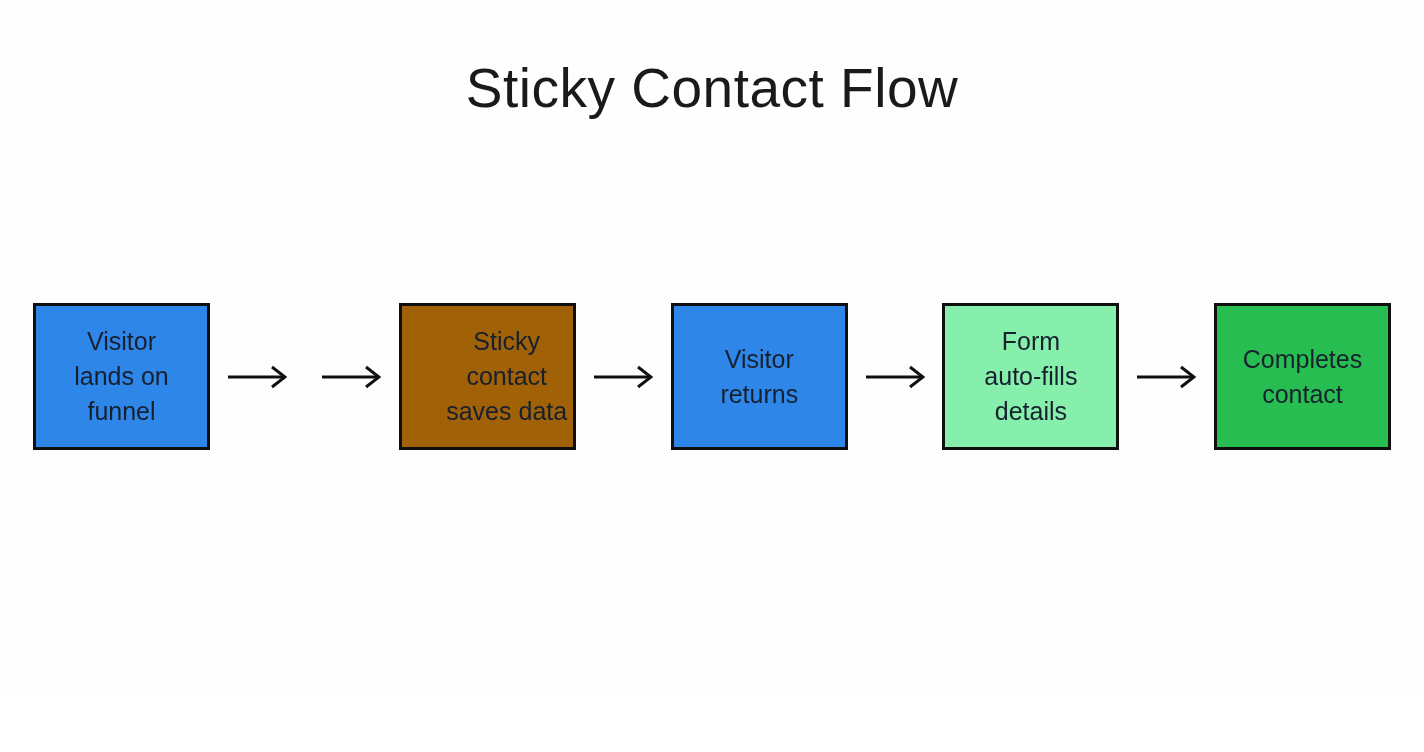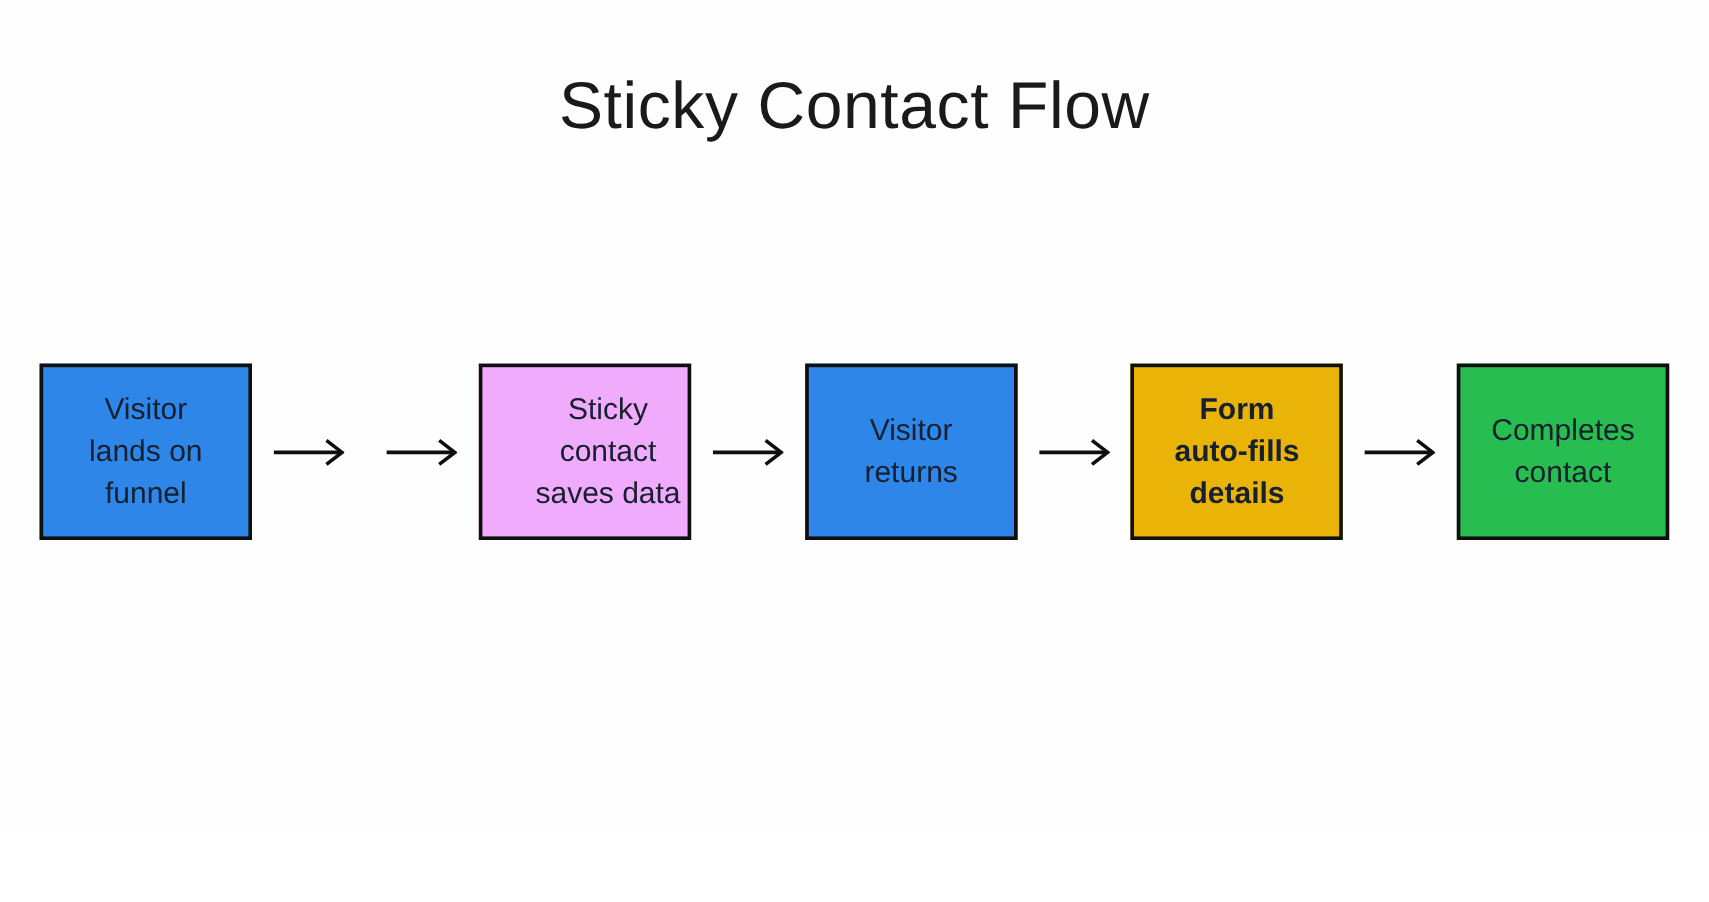--- a/index.html
+++ b/index.html
@@ -96,21 +96,21 @@
     </div>
 
 
     <div class="arrow">
       <svg width="59" height="30" viewBox="0 0 59 30" aria-hidden="true">
         <line x1="0" y1="15" x2="55" y2="15" stroke="currentColor" stroke-width="3"></line>
         <polyline points="44,5 57,15 44,25" fill="none" stroke="currentColor" stroke-width="3"></polyline>
       </svg>
     </div>
 
-    <div class="node" style="background: #f0abfc; padding-left: 38px;">
+    <div class="node" style="background: #a16207; padding-left: 38px;">
       <span class="node-label">Sticky
 contact
 saves data</span>
     </div>
 
     <div class="arrow">
       <svg width="59" height="30" viewBox="0 0 59 30" aria-hidden="true">
         <line x1="0" y1="15" x2="55" y2="15" stroke="currentColor" stroke-width="3"></line>
         <polyline points="44,5 57,15 44,25" fill="none" stroke="currentColor" stroke-width="3"></polyline>
       </svg>
@@ -121,21 +121,21 @@
 returns</span>
     </div>
 
     <div class="arrow">
       <svg width="59" height="30" viewBox="0 0 59 30" aria-hidden="true">
         <line x1="0" y1="15" x2="55" y2="15" stroke="currentColor" stroke-width="3"></line>
         <polyline points="44,5 57,15 44,25" fill="none" stroke="currentColor" stroke-width="3"></polyline>
       </svg>
     </div>
 
-    <div class="node" style="background: #eab308; font-weight: bold;">
+    <div class="node" style="background: #86efac;">
       <span class="node-label">Form
 auto-fills
 details</span>
     </div>
 
     <div class="arrow">
       <svg width="59" height="30" viewBox="0 0 59 30" aria-hidden="true">
         <line x1="0" y1="15" x2="55" y2="15" stroke="currentColor" stroke-width="3"></line>
         <polyline points="44,5 57,15 44,25" fill="none" stroke="currentColor" stroke-width="3"></polyline>
       </svg>

